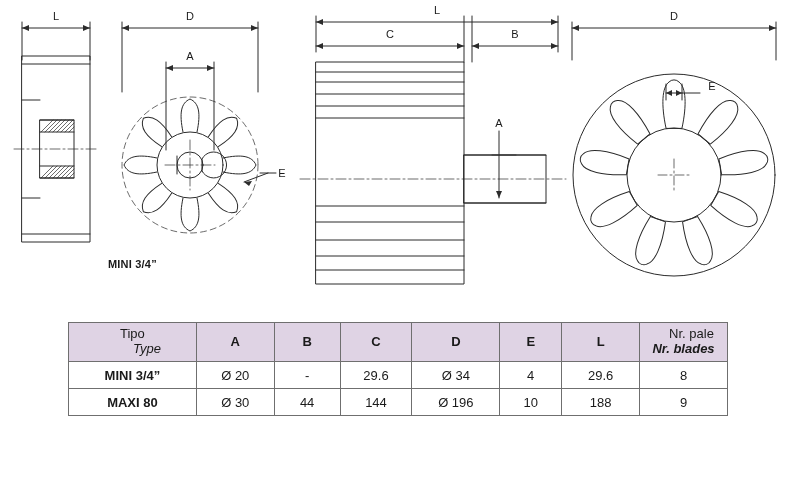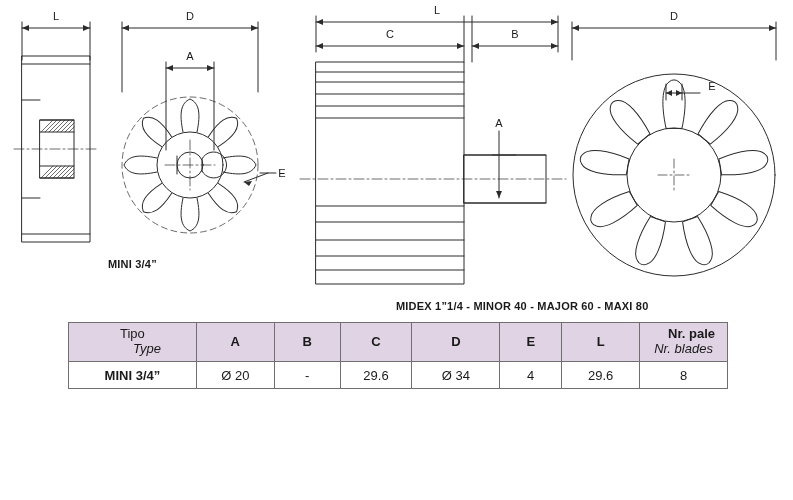--- a/index.html
+++ b/index.html
@@ -39,22 +39,22 @@
   }
   thead th{
     background:#dfd3e4;
     font-weight:bold;
     line-height:1.15;
     height:34px;
   }
   thead th.type-head{font-weight:normal;}
   thead th.type-head .l1{font-style:normal;}
   thead th.type-head .l2{font-style:italic;margin-left:29px;}
-  thead th.blades .l1{font-weight:bold;margin-left:16px;}
-  thead th.blades .l2{font-style:italic;font-weight:normal;}
+  thead th.blades .l1{font-weight:normal;margin-left:16px;}
+  thead th.blades .l2{font-style:italic;font-weight:bold;}
   tbody td.name{font-weight:bold;text-align:center;}
   col.c-type{width:128px;}
   col.c-a{width:78px;}
   col.c-b{width:66px;}
   col.c-c{width:72px;}
   col.c-d{width:88px;}
   col.c-e{width:62px;}
   col.c-l{width:78px;}
   col.c-n{width:88px;}
 </style>
@@ -237,21 +237,20 @@
       <text x="437" y="14">L</text>
       <text x="390" y="38">C</text>
       <text x="515" y="38">B</text>
       <text x="499" y="127">A</text>
       <text x="674" y="20">D</text>
       <text x="712" y="90">E</text>
     </g>
   </svg>
 
   <div class="cap" id="cap-mini">MINI 3/4”</div>
-  <div class="cap" id="cap-midex">MIDEX 1”1/4 - MINOR 40 - MAJOR 60 - MAXI 80</div>
 
   <div class="tbl-wrap">
     <table>
       <colgroup>
         <col class="c-type">
           <col class="c-a">
           <col class="c-b">
           <col class="c-c">
         <col class="c-d">
           <col class="c-e">
@@ -280,16 +279,26 @@
         <tr>
           <td class="name">MINI 3/4”</td>
           <td>Ø 20</td>
           <td>-</td>
           <td>29.6</td>
           <td>Ø 34</td>
           <td>4</td>
           <td>29.6</td>
           <td>8</td>
         </tr>
+        <tr>
+          <td class="name">MAXI 80</td>
+          <td>Ø 30</td>
+          <td>44</td>
+          <td>144</td>
+          <td>Ø 196</td>
+          <td>10</td>
+          <td>188</td>
+          <td>9</td>
+        </tr>
       </tbody>
     </table>
   </div>
 </div>
 
 </body></html>

